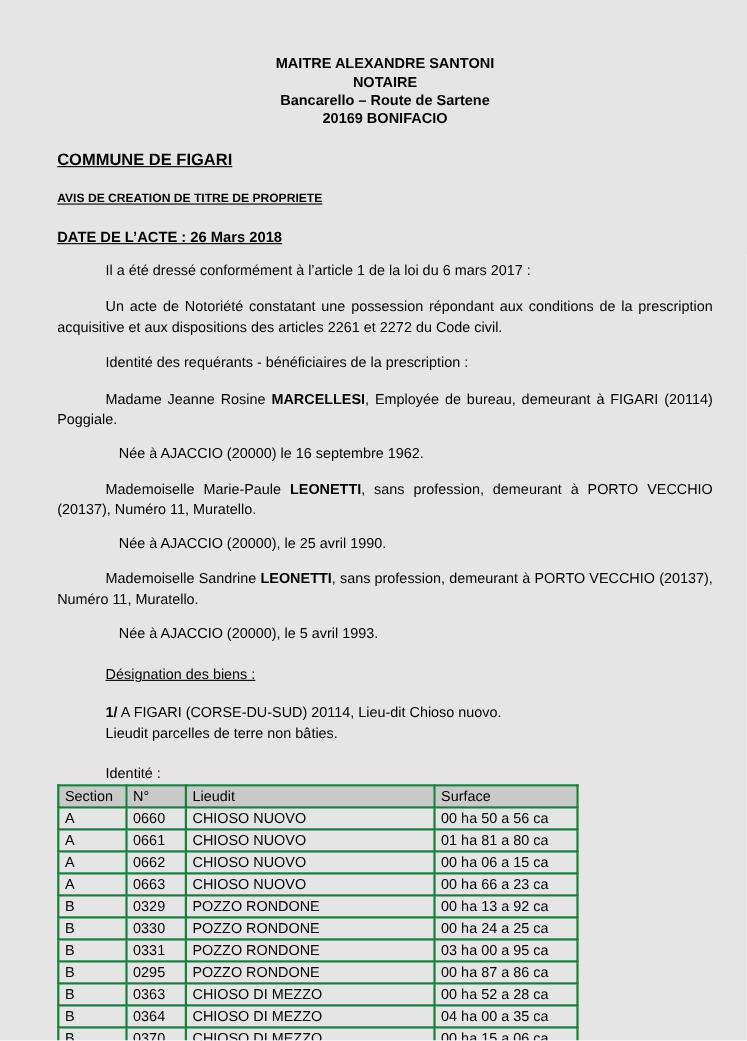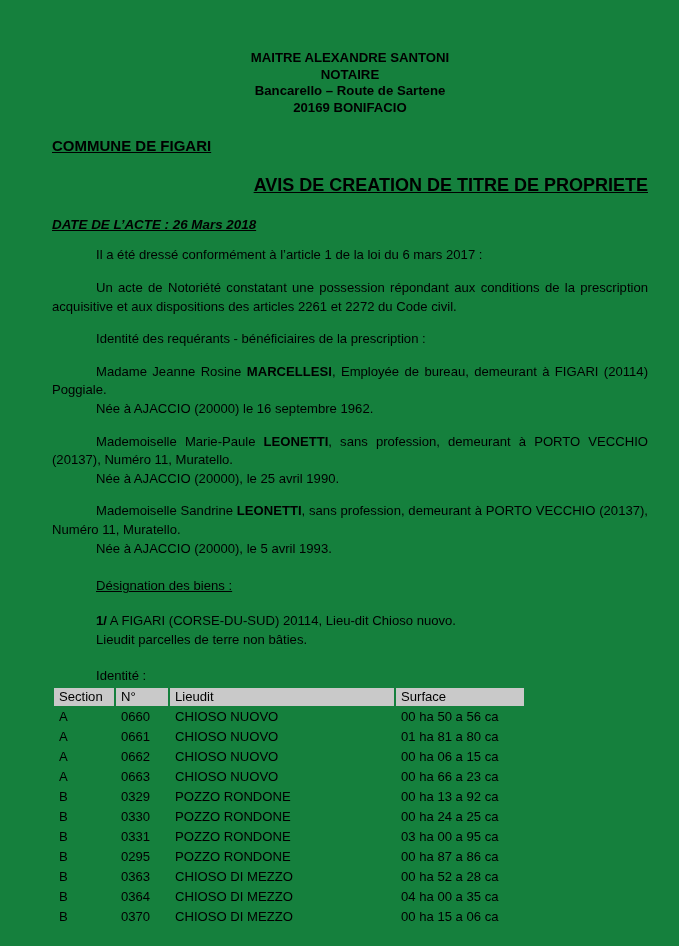--- a/index.html
+++ b/index.html
@@ -9,21 +9,21 @@
     background: #ffffff;
   }
   body {
     font-family: "Liberation Sans", sans-serif;
     color: #000000;
   }
   .page {
     position: relative;
     width: 679px;
     height: 946px;
-    background: #15803d;
+    background: #e5e5e5;
     overflow: hidden;
     box-sizing: border-box;
     padding: 0;
   }
   .content {
     position: absolute;
     left: 52px;
     top: 0;
     width: 596px; 
   }
@@ -39,49 +39,49 @@
   .letterhead div { white-space: pre; }
 
   .commune {
     font-weight: bold;
     font-size: 15px;
     margin-top: 21px;
   }
   .commune span { text-decoration: underline; }
 
   .avis {
-    text-align: right;
-    font-weight: bold;
-    font-size: 18px;
+    text-align: left;
+    font-weight: bold;
+    font-size: 11px;
     margin-top: 21px;
   }
   .avis span { text-decoration: underline; }
 
   .date-acte {
     text-align: left;
     font-weight: bold;
     font-size: 13.4px;
     margin-top: 21px;
   }
-  .date-acte span { text-decoration: underline; font-style: italic; }
+  .date-acte span { text-decoration: underline; }
 
   
   p.para {
     font-size: 13.1px;
     line-height: 18.6px;
     text-align: justify;
     margin: 0;
     text-indent: 44px;
   }
   p.gap { margin-top: 14px; }
   p.sub {
     font-size: 13.1px;
     line-height: 18.6px;
     text-align: left;
-    margin: 0;
+    margin: 12px;
     text-indent: 44px;
   }
   .b { font-weight: bold; }
 
   .desig {
     font-size: 13.1px;
     margin-top: 20px;
     text-indent: 44px;
   }
   .desig span { text-decoration: underline; }

